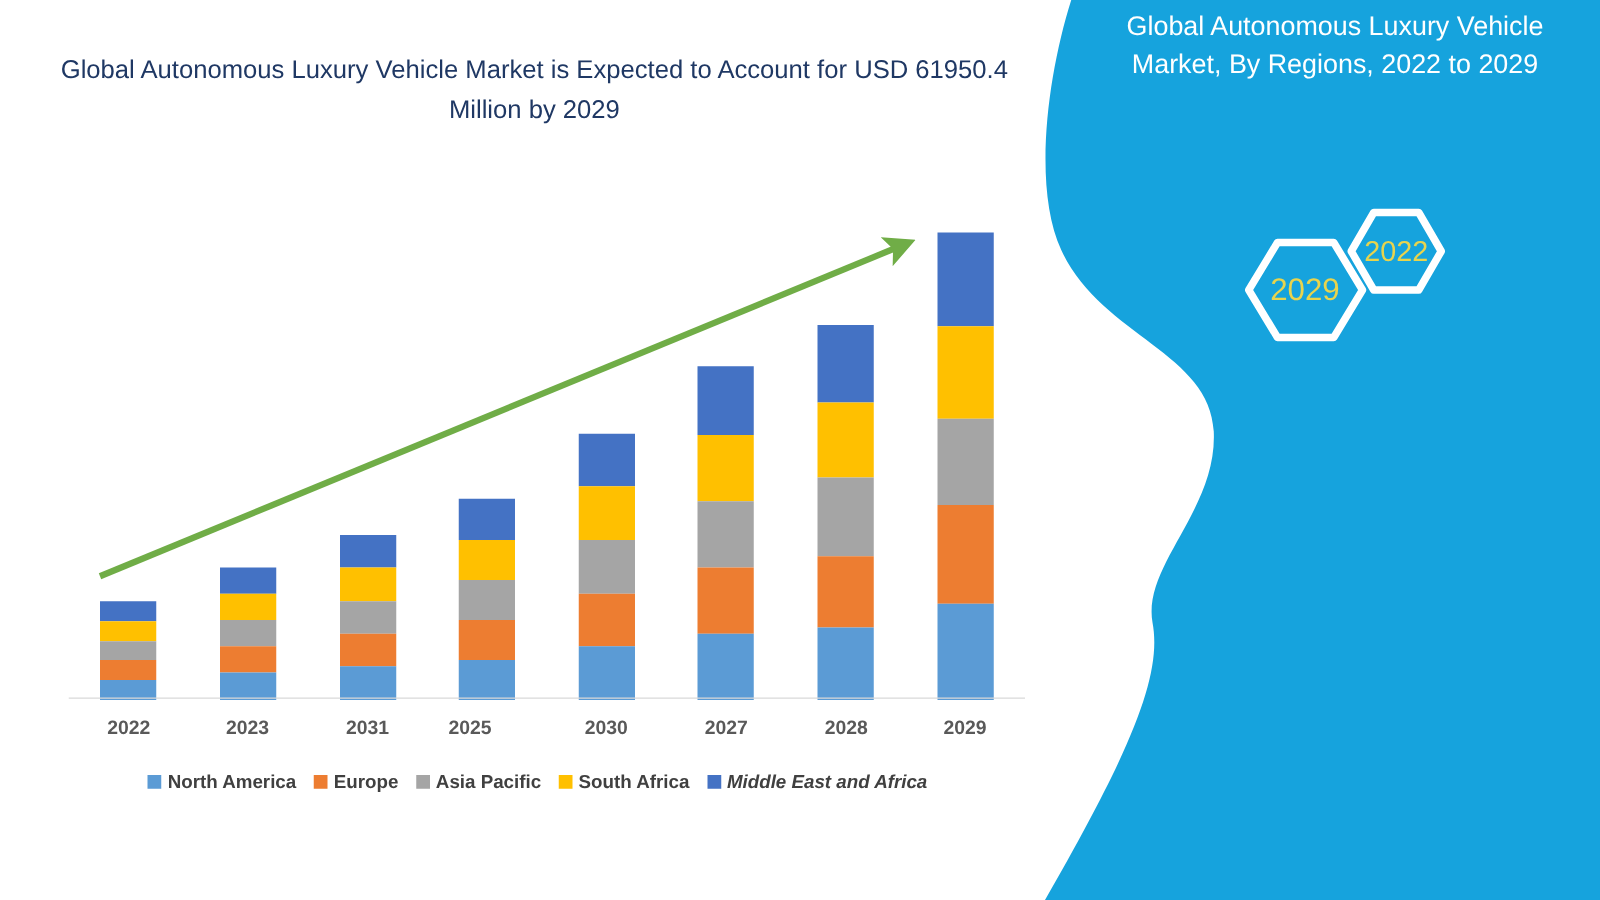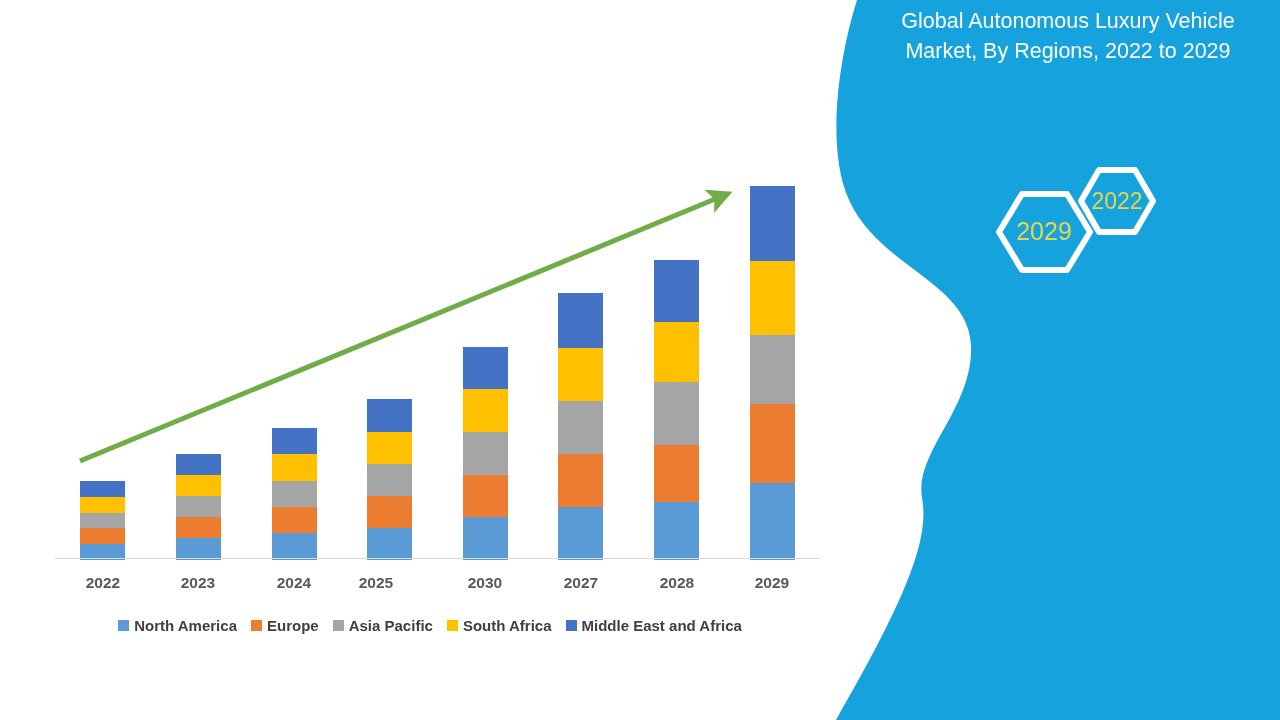--- a/index.html
+++ b/index.html
@@ -132,21 +132,21 @@
     display: flex;
     justify-content: center;
     align-items: center;
   }
   .legend-item {
     display: flex;
     align-items: center;
     margin-right: 14px;
     white-space: nowrap;
   }
-  .legend-item:last-child { margin-right: 18px; }
+  .legend-item:last-child { margin-right: 18px; font-style: italic; }
   .legend-swatch {
     width: 11px;
     height: 11px;
     margin-right: 5px;
   }
   .legend-label {
     font-size: 15px;
     font-weight: bold;
     color: #404040;
   }
@@ -173,20 +173,21 @@
 
       <polygon points="14,84 37,46 82,46 105,84 82,122 37,122" fill="none" stroke="#ffffff" stroke-width="6" stroke-linejoin="round"></polygon>
 
       <polygon points="96,53 114,22 150,22 168,53 150,84 114,84" fill="none" stroke="#ffffff" stroke-width="6" stroke-linejoin="round"></polygon>
       <text id="hex-label-2029" x="59" y="92" text-anchor="middle" font-family="Liberation Sans, sans-serif" font-size="25" fill="#E8D44D">2029</text>
       <text id="hex-label-2022" x="132" y="61" text-anchor="middle" font-family="Liberation Sans, sans-serif" font-size="23" fill="#E8D44D">2022</text>
     </svg>
   </div>
 
 
+  <div id="chart-title">Global Autonomous Luxury Vehicle Market is Expected to Account for USD 61950.4 Million by 2029</div>
 
   <div id="plot">
     <svg id="arrow-layer" viewBox="0 0 765 410" xmlns="http://www.w3.org/2000/svg">
       <defs>
         <marker id="arrowhead" markerWidth="5" markerHeight="5" refX="2.3" refY="2.5" orient="auto" markerUnits="strokeWidth">
           <path d="M 0 0 L 5 2.5 L 0 5 L 1.1 2.5 Z" fill="#70AD47"></path>
         </marker>
       </defs>
       <line x1="25" y1="311" x2="665" y2="47" stroke="#70AD47" stroke-width="5" marker-end="url(#arrowhead)"></line>
     </svg>
@@ -246,21 +247,21 @@
         <div class="seg" style="height: 79px; background: rgb(237, 125, 49);"></div>
         <div class="seg" style="height: 77px; background: rgb(91, 155, 213);"></div>
       </div>
     </div>
 
   <div id="axis-line"></div>
 
   <div id="x-labels">
       <div class="x-label" style="left: 3px;">2022</div>
       <div class="x-label" style="left: 98px;">2023</div>
-      <div class="x-label" style="left: 194px;">2024</div>
+      <div class="x-label" style="left: 194px;">2031</div>
       <div class="x-label" style="left: 276px;">2025</div>
       <div class="x-label" style="left: 385px;">2030</div>
       <div class="x-label" style="left: 481px;">2027</div>
       <div class="x-label" style="left: 577px;">2028</div>
       <div class="x-label" style="left: 672px;">2029</div>
     </div>
 
   <div id="legend">
       <div class="legend-item">
         <span class="legend-swatch" style="background: rgb(91, 155, 213);"></span>

